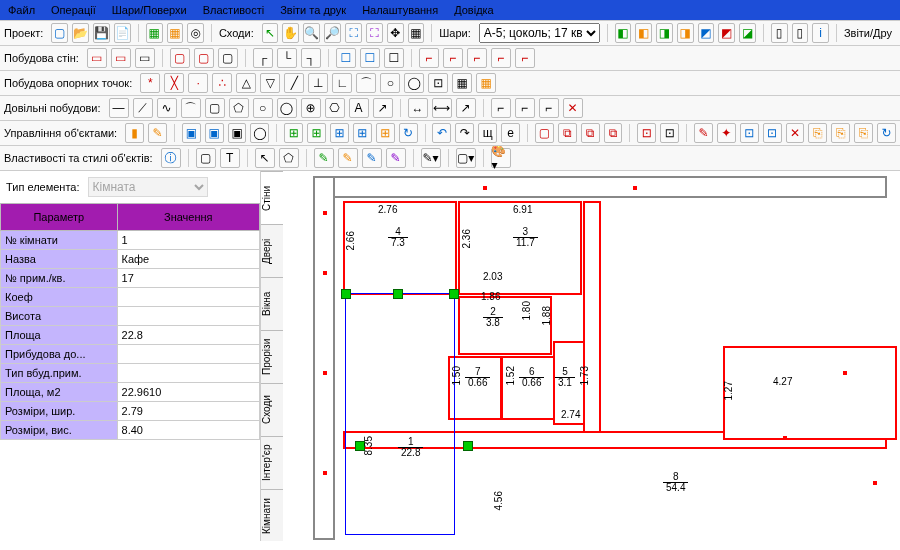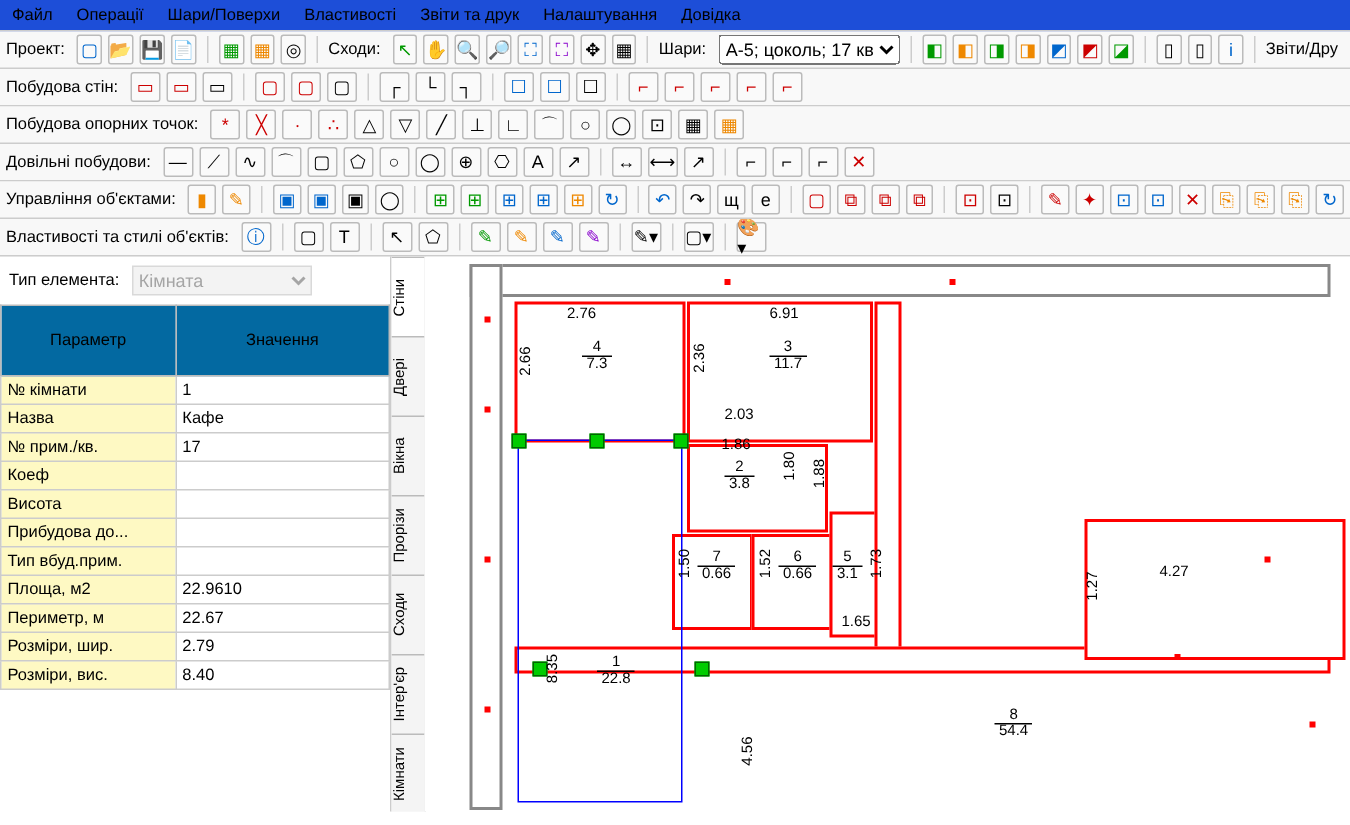--- a/index.html
+++ b/index.html
@@ -10,23 +10,23 @@
   .ico{width:18px;height:18px;display:inline-flex;align-items:center;justify-content:center;border:1px solid transparent;font-size:12px;background:#fff0}
   .ico.btn{border:1px solid #bbb;background:#fafafa;border-radius:2px}
   .sep{width:1px;height:18px;background:#ccc;margin:0 3px}
   select{font-size:12px;height:20px}
   .row2 select{width:130px}
   .content{display:flex;height:calc(550px - 180px)}
   .left{width:260px;border-right:1px solid #ccc;display:flex;flex-direction:column}
   .typebox{padding:6px;display:flex;align-items:center;gap:8px}
   .typebox select{width:120px;background:#eee}
   table.props{border-collapse:collapse;width:100%;font-size:11px}
-  table.props th{background:#0369a1;border:1px solid #bbb;padding:17px;font-weight:normal}
+  table.props th{background:#a21caf;border:1px solid #bbb;padding:7px;font-weight:normal}
   table.props td{border:1px solid #ccc;padding:3px 4px;background:#fff}
-  table.props td.k{background:#fef9c3;width:45%}
+  table.props td.k{background:#c4b5fd;width:45%}
   .canvaswrap{flex:1;position:relative;overflow:hidden}
   .vtabs{position:absolute;left:0;top:0;bottom:0;width:22px;background:#eee;border-right:1px solid #bbb;display:flex;flex-direction:column}
   .vtab{flex:0 0 48px;border-bottom:1px solid #bbb;writing-mode:vertical-rl;text-orientation:mixed;text-align:center;font-size:10px;padding:2px 0;background:#f4f4f4;cursor:default;transform:rotate(180deg)}
   .vtab.active{background:#fff}
   .canvas{position:absolute;left:22px;right:0;top:0;bottom:0;background:#fff}
   .dim{position:absolute;font-size:10px;color:#000;white-space:nowrap}
   .frac{display:inline-flex;flex-direction:column;align-items:center;line-height:1}
   .frac .d{border-top:1px solid #000;padding:0 3px}
   
   .wall{position:absolute;background:#fff;border:2px solid red}
@@ -251,34 +251,34 @@
           </tr>
           <tr>
             <td class="k">Коеф</td>
             <td></td>
           </tr>
           <tr>
             <td class="k">Висота</td>
             <td></td>
           </tr>
           <tr>
+            <td class="k">Площа</td>
+            <td>22.8</td>
+          </tr>
+          <tr>
             <td class="k">Прибудова до...</td>
             <td></td>
           </tr>
           <tr>
             <td class="k">Тип вбуд.прим.</td>
             <td></td>
           </tr>
           <tr>
             <td class="k">Площа, м2</td>
             <td>22.9610</td>
-          </tr>
-          <tr>
-            <td class="k">Периметр, м</td>
-            <td>22.67</td>
           </tr>
           <tr>
             <td class="k">Розміри, шир.</td>
             <td>2.79</td>
           </tr>
           <tr>
             <td class="k">Розміри, вис.</td>
             <td>8.40</td>
           </tr>
         </tbody>
@@ -356,21 +356,21 @@
           </span></div>
       <div class="dim" style="left:236px;top:195px"><span class="frac">
             <span>6</span>
             <span class="d">0.66</span>
           </span></div>
       <div class="dim" style="left:272px;top:195px"><span class="frac">
             <span>5</span>
             <span class="d">3.1</span>
           </span></div>
       <div class="dim vert" style="left:296px;top:195px">1.73</div>
-      <div class="dim" style="left:278px;top:238px">1.65</div>
+      <div class="dim" style="left:278px;top:238px">2.74</div>
       <div class="dim vert" style="left:80px;top:265px">8.35</div>
       <div class="dim" style="left:115px;top:265px"><span class="frac">
             <span>1</span>
             <span class="d">22.8</span>
           </span></div>
       <div class="dim vert" style="left:210px;top:320px">4.56</div>
       <div class="dim" style="left:380px;top:300px"><span class="frac">
             <span>8</span>
             <span class="d">54.4</span>
           </span></div>

